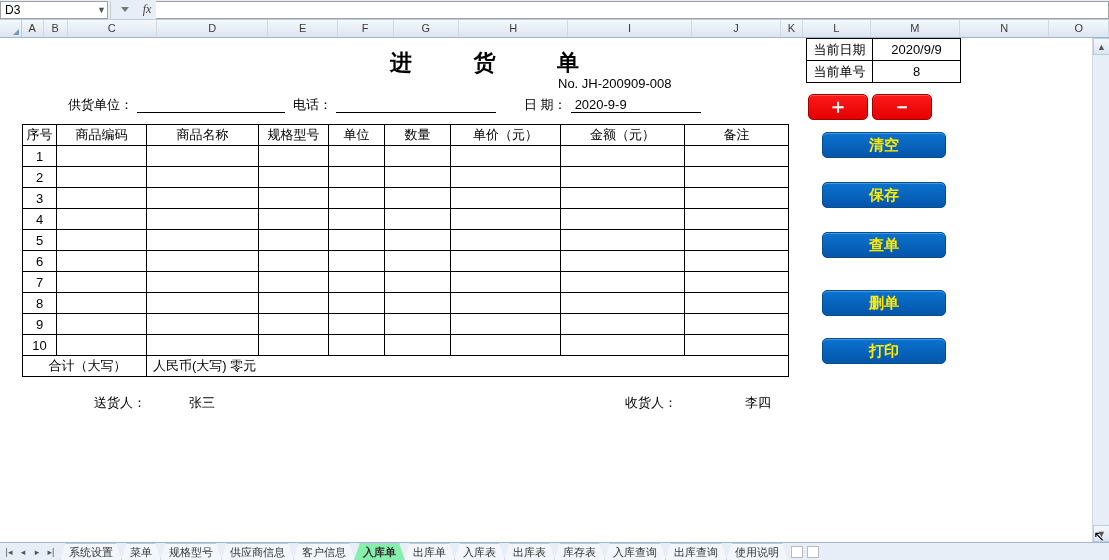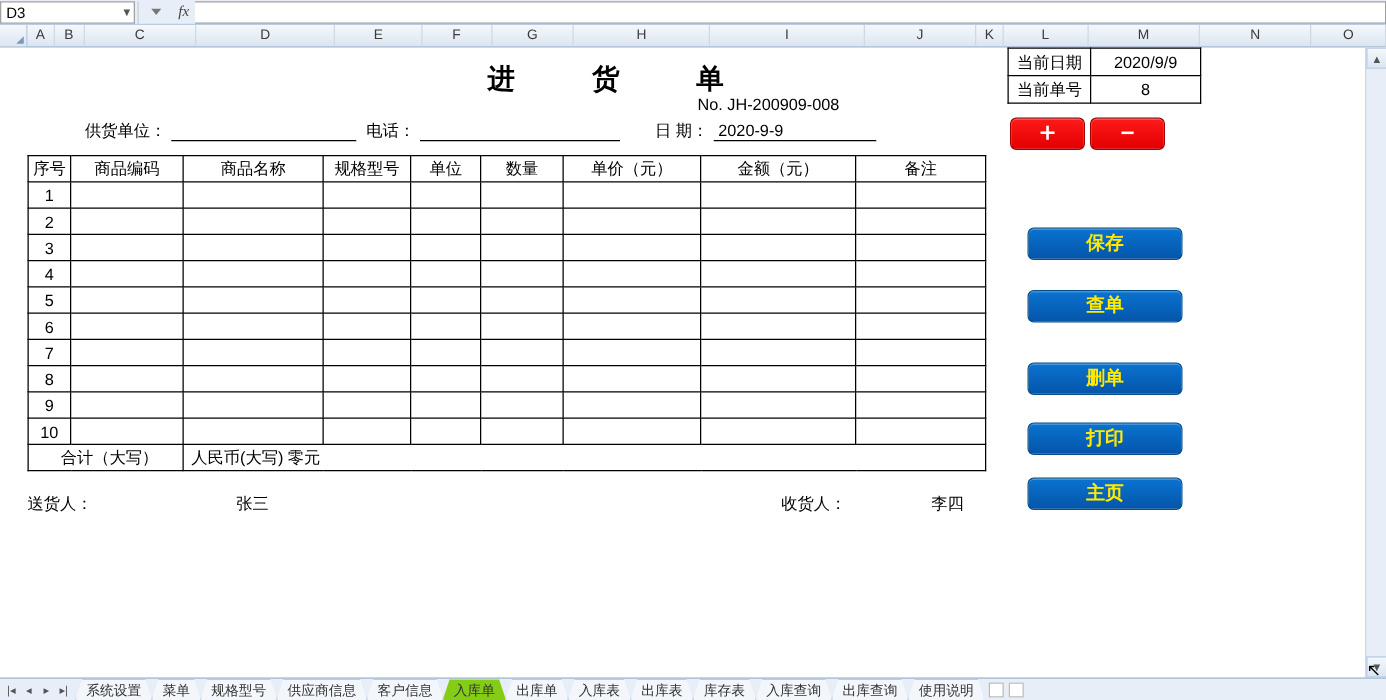--- a/index.html
+++ b/index.html
@@ -55,21 +55,21 @@
 .btn { position: absolute; width: 124px; height: 26px; border: 1px solid #04508c; border-radius: 5px; background: linear-gradient(#0a73d0,#0555aa); color: #ffea00; font-size: 15px; font-weight: bold; font-family: SimHei, sans-serif; text-align: center; line-height: 24px; cursor: pointer; box-shadow: inset 0 1px 0 rgba(255,255,255,.25); }
 .btn-sm { width: 60px; color: #fff; font-size: 20px; line-height: 22px; font-weight: bold; height: 26px; }
 .btn-red { background: linear-gradient(#ff1a1a,#e40000); border-color: #a00000; color: #fff; }
 
 
 .tab-bar { position: absolute; bottom: 0; left: 0; right: 0; height: 18px; background: #e8eef7; border-top: 1px solid #9eb6ce; display: flex; align-items: center; font-size: 11px; }
 .tab-nav { display: flex; margin: 0 2px; }
 .tab-nav span { width: 14px; height: 14px; display: inline-flex; align-items: center; justify-content: center; color: #555; cursor: pointer; font-size: 9px; }
 .tabs { display: flex; overflow: hidden; }
 .tab { padding: 1px 8px; background: #f3f6fb; border: 1px solid #b8cce4; border-bottom: none; margin-right: -1px; color: #333; cursor: pointer; white-space: nowrap; position: relative; clip-path: polygon(6px 0, calc(100% - 6px) 0, 100% 100%, 0 100%); }
-.tab.active { background: #84cc16; font-weight: normal; }
+.tab.active { background: #86efac; font-weight: bold; }
 .tab-extras { margin-left: 4px; display:flex; gap:4px; align-items:center; }
 .tab-extras .ico { width:12px; height:12px; border:1px solid #bbb; background:#fff; }
 .cursor-arrow { position:absolute; right:4px; bottom:16px; font-size:14px; color:#000; }
 
 
 .vscroll { position:absolute; right:0; top:38px; width:17px; bottom:18px; background:#e8eef7; border-left:1px solid #cfd8e4; }
 .vscroll .arrow, .hscroll .arrow { height:17px; width:17px; background:linear-gradient(#f5f8fc,#dbe5f1); border:1px solid #b8cce4; display:flex; align-items:center; justify-content:center; font-size:9px; color:#555; }
 .vscroll .ar-b { position:absolute; bottom:0; }
 </style>
 </head>
@@ -252,21 +252,21 @@
         </tbody>
       <tbody>
           <tr class="summary">
         <td colspan="2" style="text-align:center">合计（大写）</td>
         <td colspan="7">人民币(大写) 零元</td>
       </tr>
     </tbody>
       </table>
 
     <div class="deliver-row">
-      <span class="cell" style="width:124px; text-align:left">送货人：</span>
+      <span class="cell" style="width:124px; text-align:right">送货人：</span>
       <span class="cell" style="width:112px">张三</span>
       <span class="cell" style="flex:1"></span>
       <span class="cell" style="width:110px; text-align:center">收货人：</span>
       <span class="cell" style="width:104px">李四</span>
     </div>
 
     <div class="info-box">
       <table>
         <tbody>
             <tr>
@@ -276,25 +276,25 @@
         <tr>
           <td>当前单号</td>
           <td>8</td>
         </tr>
       </tbody>
         </table>
     </div>
 
     <div class="btn btn-sm btn-red" style="left:786px; top:56px">＋</div>
     <div class="btn btn-sm btn-red" style="left:850px; top:56px">－</div>
+    <div class="btn" style="left:800px; top:94px">清空</div>
     <div class="btn" style="left:800px; top:144px">保存</div>
     <div class="btn" style="left:800px; top:194px">查单</div>
     <div class="btn" style="left:800px; top:252px">删单</div>
     <div class="btn" style="left:800px; top:300px">打印</div>
-    <div class="btn" style="left:800px; top:344px">主页</div>
   </div>
 </div>
 
 <div class="vscroll">
   <div class="arrow">▲</div>
   <div class="arrow ar-b">▼</div>
 </div>
 
 <div class="tab-bar">
   <div class="tab-nav">

